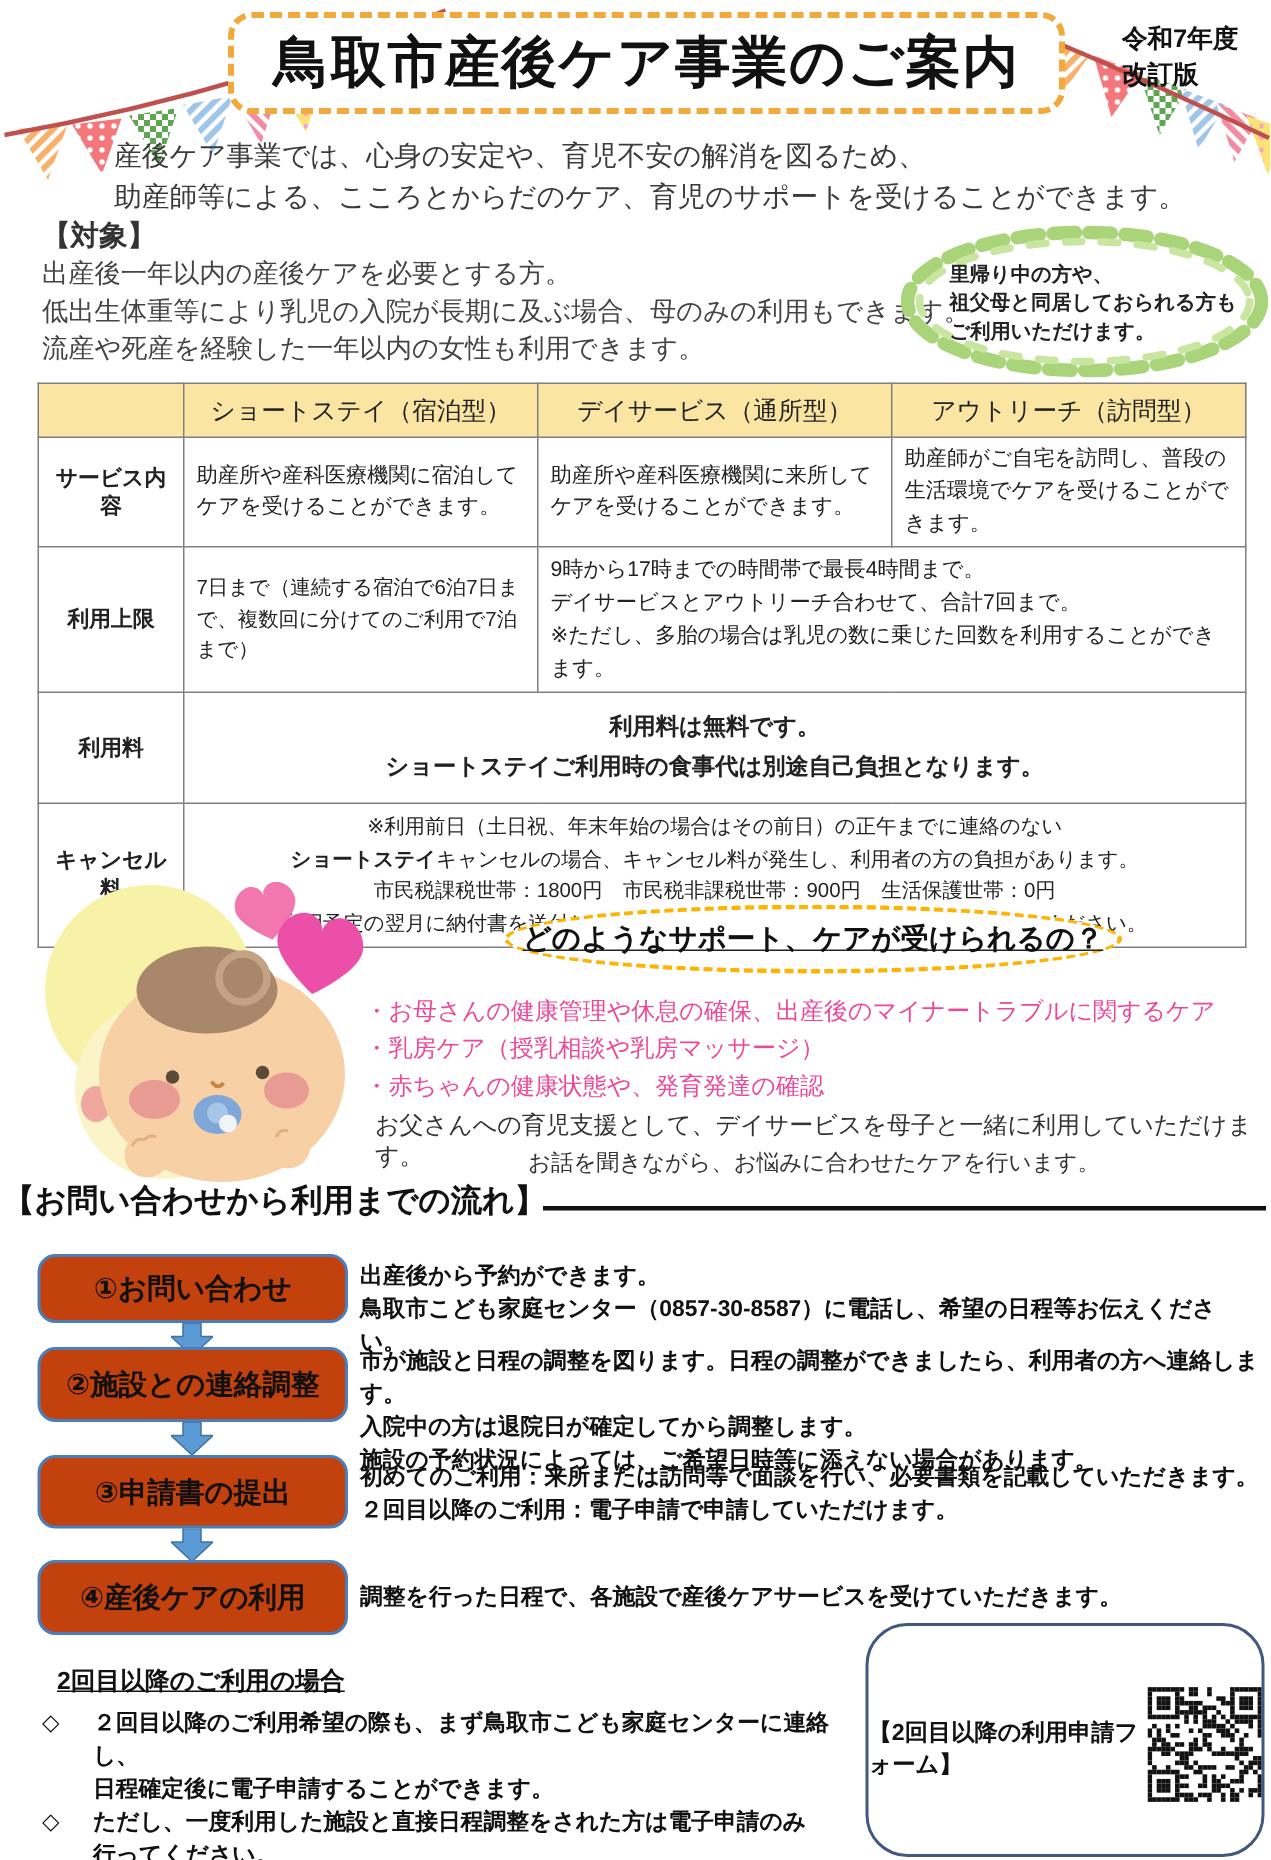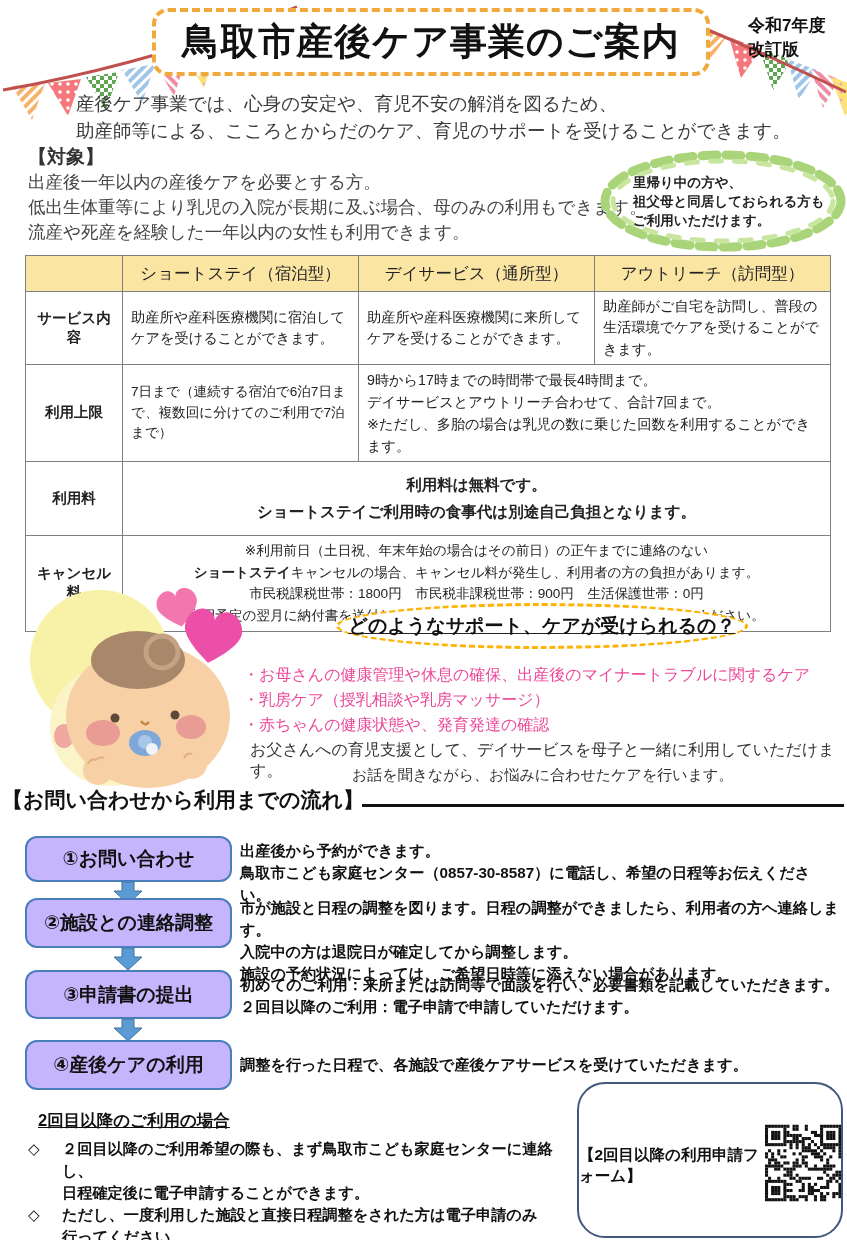--- a/index.html
+++ b/index.html
@@ -36,21 +36,21 @@
   .question-oval { left:336px; top:603px; width:412px; height:46px; border:3px dashed #FFB300; border-radius:50%;
     display:flex; align-items:center; justify-content:center; z-index:2; background:#fff;text-decoration:underline; }
   .question-oval span { font-size:19px; font-weight:700; color:#111; }
   .bullets { left:243px; top:650px; font-size:16px; line-height:25px; color:#ec4899;margin-top:12px; }
   .father-note { left:250px; top:740px; font-size:16px; color:#333; }
   .care-note { left:352px; top:766px; font-size:15px; color:#333; }
 
   
   .flow-heading { left:2px; top:786px; font-size:21px; font-weight:700; color:#111; }
   .flow-rule { left:362px; top:804px; width:482px; border-top:3px solid #111; }
-  .step-box { left:25px; width:207px; border:2.5px solid #4A7EBB; border-radius:12px; background:#c4b5fd;
+  .step-box { left:25px; width:207px; border:2.5px solid #4A7EBB; border-radius:12px; background:#c2410c;
     display:flex; align-items:center; justify-content:center; }
   .step-box span { font-size:19px; font-weight:700; color:#111; }
   .step-desc { left:240px; width:600px; font-size:15.2px; font-weight:700; line-height:22px; color:#111; }
   .arrow { left:114px; width:28px; height:22px; }
 
   
   .repeat-block { left:28px; top:1110px; width:548px; color:#111; }
   .repeat-heading { font-size:16.5px; font-weight:700; text-decoration:underline; margin:0 0 6px 10px; }
   .repeat-line { font-size:15.2px; font-weight:700; line-height:22px; display:flex; }
   .repeat-line .marker { width:34px; flex:none; }

